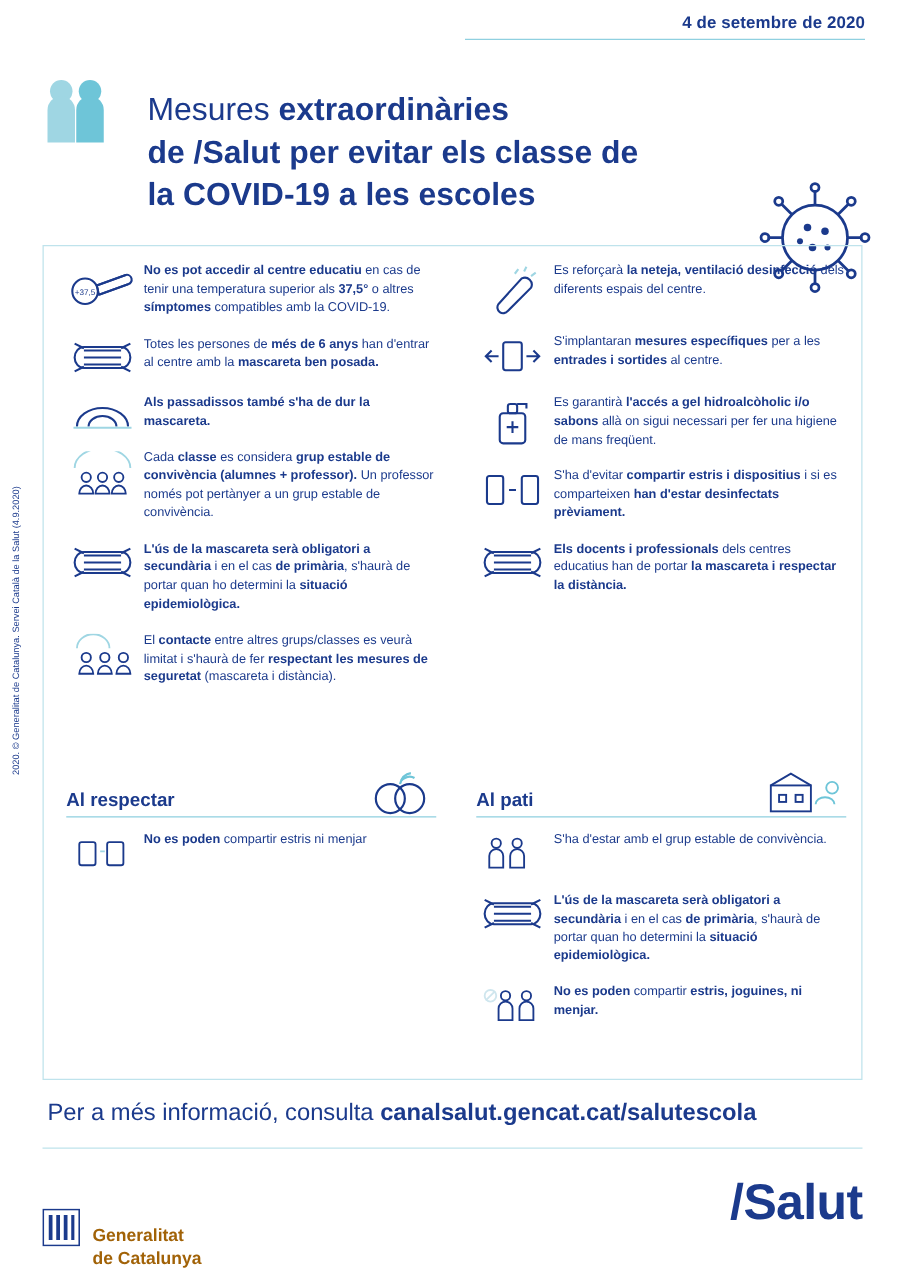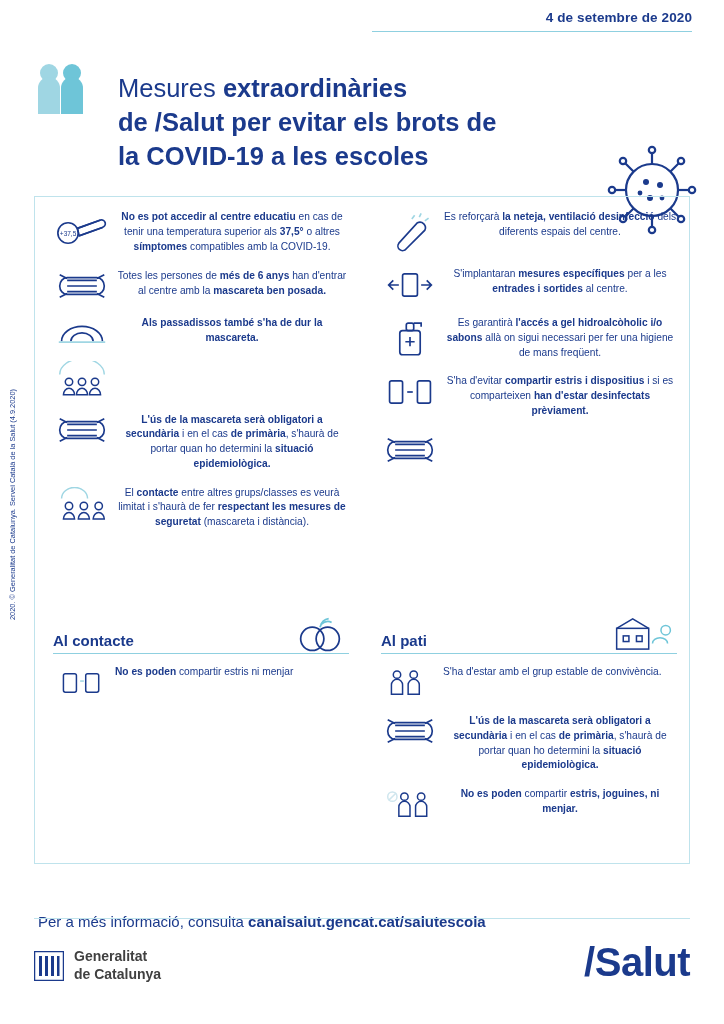--- a/index.html
+++ b/index.html
@@ -77,21 +77,20 @@
 
   
   .panel {
     position: absolute;
     top: 196px;
     left: 34px;
     width: 656px;
     height: 668px;
     border: 1px solid #bfe3ec;
     box-sizing: border-box;
-    text-align: center;
   }
   .cols {
     position: absolute;
     top: 12px;
     left: 0;
     width: 656px;
     display: flex;
   }
   .col {
     width: 328px;
@@ -136,23 +135,23 @@
     padding-bottom: 4px;
   }
   .section-rule {
     border-bottom: 1.5px solid #8fd0e0;
     margin: 0 14px 10px 18px;
   }
 
   
   .info {
     position: absolute;
-    top: 913px;
+    top: 880px;
     left: 38px;
-    font-size: 15px;
+    font-size: 19px;
     color: #1b3a8c;
   }
   .info .url { font-weight: bold; color: #1b3a8c; }
 
   .footer-rule {
     position: absolute;
     top: 918px;
     left: 34px;
     width: 656px;
     border-bottom: 1px solid #bfe3ec;
@@ -169,21 +168,22 @@
   .gencat .mark {
     width: 30px;
     height: 30px;
     flex: none;
     margin-right: 10px;
   }
   .gencat .name {
     font-size: 14px;
     line-height: 1.25;
     font-weight: bold;
-    color: #404040;
+    color: #a16207;
+    margin-top: 32px;
   }
   .salut-logo {
     position: absolute;
     right: 34px;
     top: 940px;
     font-size: 40px;
     font-weight: bold;
     color: #1b3a8c;
     letter-spacing: -.5px;
   }
@@ -217,21 +217,21 @@
     <span class="people-icon">
       <svg viewBox="0 0 54 56" width="54" height="56">
         <circle cx="15" cy="11" r="9" fill="#9fd6e3"></circle>
         <path d="M4 26 a11 11 0 0 1 22 0 v26 h-22 z" fill="#9fd6e3"></path>
         <circle cx="38" cy="11" r="9" fill="#6ec5d8"></circle>
         <path d="M27 26 a11 11 0 0 1 22 0 v26 h-22 z" fill="#6ec5d8"></path>
       </svg>
     </span>
     <h1 class="title">
       <span>Mesures </span><b>extraordinàries</b><br>
-      <b>de /Salut per evitar els brots de</b><br>
+      <b>de /Salut per evitar els classe de</b><br>
       <b>la COVID-19 a les escoles</b>
     </h1>
   </div>
 
   <span class="virus">
     <svg viewBox="0 0 100 100" width="100" height="100">
       <g stroke="#1b3a8c" stroke-width="2.2" fill="none">
         <circle cx="50" cy="50" r="26"></circle>
         <g>
           <line x1="50" y1="24" x2="50" y2="12"></line>
@@ -316,20 +316,21 @@
                 <path d="M4 14 a24 17 0 0 1 48 0" stroke="#9fd6e3"></path>
                 <circle cx="14" cy="22" r="4"></circle>
                   <path d="M8 36 a6 7 0 0 1 12 0 z"></path>
                 <circle cx="28" cy="22" r="4"></circle>
                   <path d="M22 36 a6 7 0 0 1 12 0 z"></path>
                 <circle cx="42" cy="22" r="4"></circle>
                   <path d="M36 36 a6 7 0 0 1 12 0 z"></path>
               </g>
             </svg>
           </span>
+          <span class="txt">Cada <b>classe</b> es considera <b>grup estable de convivència (alumnes + professor).</b> Un professor només pot pertànyer a un grup estable de convivència.</span>
         </div>
 
         <div class="item">
           <span class="ico">
             <svg viewBox="0 0 56 34" width="52" height="32">
               <g stroke="#1b3a8c" stroke-width="1.8" fill="none">
                 <path d="M12 8 h32 a8 9 0 0 1 0 18 h-32 a8 9 0 0 1 0 -18 z"></path>
                 <path d="M12 11 h32 M12 17 h32 M12 23 h32"></path>
                 <path d="M12 9 L4 5 M12 25 L4 29 M44 9 L52 5 M44 25 L52 29"></path>
               </g>
@@ -414,30 +415,31 @@
         <div class="item">
           <span class="ico">
             <svg viewBox="0 0 56 34" width="52" height="32">
               <g stroke="#1b3a8c" stroke-width="1.8" fill="none">
                 <path d="M12 8 h32 a8 9 0 0 1 0 18 h-32 a8 9 0 0 1 0 -18 z"></path>
                 <path d="M12 11 h32 M12 17 h32 M12 23 h32"></path>
                 <path d="M12 9 L4 5 M12 25 L4 29 M44 9 L52 5 M44 25 L52 29"></path>
               </g>
             </svg>
           </span>
+          <span class="txt"><b>Els docents i professionals</b> dels centres educatius han de portar <b>la mascareta i respectar la distància.</b></span>
         </div>
 
       </div>
     </div>
 
     <div style="position:absolute; top:404px; left:0; width:656px; display:flex;">
 
       <div style="width:328px;">
         <div class="section-head">
-          <span class="section-title">Al contacte</span>
+          <span class="section-title">Al respectar</span>
           <span>
             <svg viewBox="0 0 60 38" width="58" height="38">
               <g stroke="#1b3a8c" stroke-width="1.8" fill="none">
                 <circle cx="22" cy="24" r="12"></circle>
                 <circle cx="38" cy="24" r="12"></circle>
                 <path d="M30 12 q2 -8 9 -9" stroke="#6ec5d8"></path>
                 <path d="M31 9 q6 -5 11 -2" stroke="#6ec5d8"></path>
               </g>
             </svg>
           </span>

